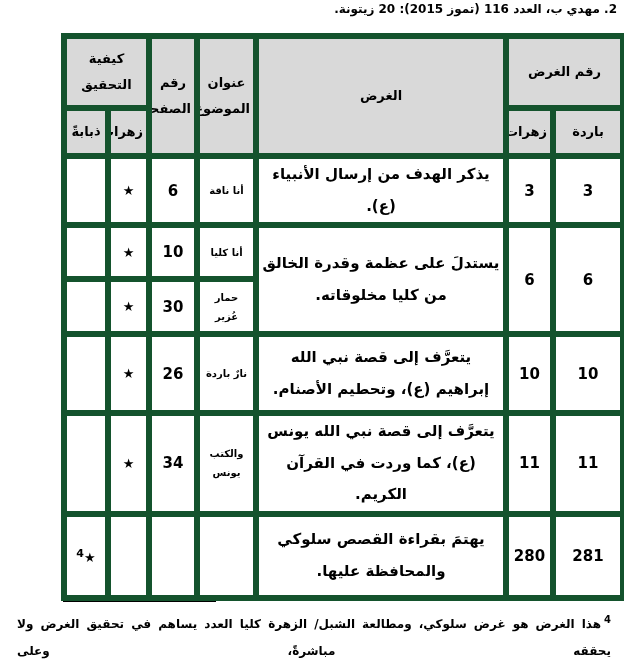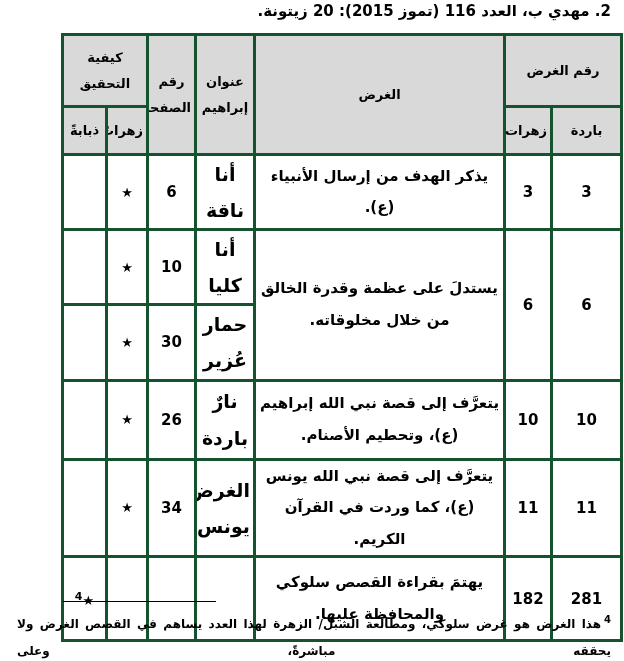--- a/index.html
+++ b/index.html
@@ -1,40 +1,40 @@
 <!DOCTYPE html>
 <html lang="ar"><head>
 <meta charset="utf-8">
 <style>
   html,body{margin:0;padding:0;}
   body{
     width:624px;height:661px;position:relative;background:#ffffff;
     font-family:"DejaVu Sans",sans-serif;color:#000;overflow:hidden;
   }
   .title{
-    position:absolute;top:2px;right:13px;direction:rtl;
-    font-size:15px;font-weight:bold;white-space:nowrap;
+    position:absolute;top:2px;right:7px;direction:rtl;
+    font-size:12px;font-weight:bold;white-space:nowrap;
   }
   table.grid{
     position:absolute;top:33px;left:61px;width:559px;
     border-collapse:collapse;direction:rtl;table-layout:fixed;
   }
   table.grid th,table.grid td{
-    border:3px solid #14532d;padding:0 3px;vertical-align:middle;
+    border:6px solid #14532d;padding:0 3px;vertical-align:middle;
     text-align:center;font-weight:bold;overflow:hidden;
   }
   table.grid th{
     background:#d9d9d9;font-size:13px;line-height:2;font-weight:bold;
   }
   td.num{font-size:15px;}
   td.purpose{
     text-align:justify;direction:rtl;font-size:15px;line-height:2.1;
     padding:0 6px;
   }
-  td.topic{font-size:19px;line-height:1.9;}
+  td.topic{font-size:10px;line-height:1.9;}
   td.starcell{font-size:13px;}
   td.fnstar{vertical-align:top;padding-top:10px;font-size:13px;}
   td.fnstar sup{font-size:11px;vertical-align:super;}
   .h-top{height:72px;}
   .h-sub{height:48px;}
   .r1{height:61px;}
   .r2{height:54px;}
   .r3{height:55px;}
   .r4{height:79px;}
   .r5{height:78px;}
@@ -62,21 +62,21 @@
       <col style="width:250px">
     <col style="width:59px">
       <col style="width:48px">
       <col style="width:41px">
       <col style="width:44px">
   </colgroup>
   <thead>
     <tr class="h-top">
       <th colspan="2">رقم الغرض</th>
       <th rowspan="2">الغرض</th>
-      <th rowspan="2">عنوان إبراهيم</th>
+      <th rowspan="2">عنوان الموضوع</th>
       <th rowspan="2">رقم الصفحة</th>
       <th colspan="2">كيفية التحقيق</th>
     </tr>
     <tr class="h-sub">
       <th>باردة</th>
       <th>زهرات</th>
       <th>زهراتً</th>
       <th>ذبابةً</th>
     </tr>
   </thead>
@@ -86,21 +86,21 @@
       <td class="num">3</td>
       <td class="purpose">يذكر الهدف من إرسال الأنبياء (ع).</td>
       <td class="topic">أنا ناقة</td>
       <td class="num">6</td>
       <td class="starcell">★</td>
       <td class="starcell"></td>
     </tr>
     <tr class="r2">
       <td class="num" rowspan="2">6</td>
       <td class="num" rowspan="2">6</td>
-      <td class="purpose" rowspan="2">يستدلَ على عظمة وقدرة الخالق من خلال مخلوقاته.</td>
+      <td class="purpose" rowspan="2">يستدلَ على عظمة وقدرة الخالق من كليا مخلوقاته.</td>
       <td class="topic">أنا كليا</td>
       <td class="num">10</td>
       <td class="starcell">★</td>
       <td class="starcell"></td>
     </tr>
     <tr class="r3">
       <td class="topic">حمار عُزير</td>
       <td class="num">30</td>
       <td class="starcell">★</td>
       <td class="starcell"></td>
@@ -111,37 +111,37 @@
       <td class="purpose">يتعرَّف إلى قصة نبي الله إبراهيم (ع)، وتحطيم الأصنام.</td>
       <td class="topic">نارٌ باردة</td>
       <td class="num">26</td>
       <td class="starcell">★</td>
       <td class="starcell"></td>
     </tr>
     <tr class="r5">
       <td class="num">11</td>
       <td class="num">11</td>
       <td class="purpose">يتعرَّف إلى قصة نبي الله يونس (ع)، كما وردت في القرآن الكريم.</td>
-      <td class="topic">الغرض يونس</td>
+      <td class="topic">والكتب يونس</td>
       <td class="num">34</td>
       <td class="starcell">★</td>
       <td class="starcell"></td>
     </tr>
     <tr class="r6">
       <td class="num">281</td>
-      <td class="num">182</td>
+      <td class="num">280</td>
       <td class="purpose">يهتمَ بقراءة القصص سلوكي والمحافظة عليها.</td>
       <td class="topic"></td>
       <td class="num"></td>
       <td class="starcell"></td>
       <td class="fnstar">
         <span dir="ltr"><sup>4</sup><span>★</span></span>
       </td>
     </tr>
   </tbody>
 </table>
 
 <div class="fn-sep"></div>
 
 <div class="footnote">
-  <div class="fn-line1"><sup>4</sup><span>هذا الغرض هو غرض سلوكي، ومطالعة الشبل/ الزهرة لهذا العدد يساهم في القصص الغرض ولا يحققه مباشرةً، وعلى</span></div>
+  <div class="fn-line1"><sup>4</sup><span>هذا الغرض هو غرض سلوكي، ومطالعة الشبل/ الزهرة كليا العدد يساهم في تحقيق الغرض ولا يحققه مباشرةً، وعلى</span></div>
 
 </div>
 
 </body></html>

